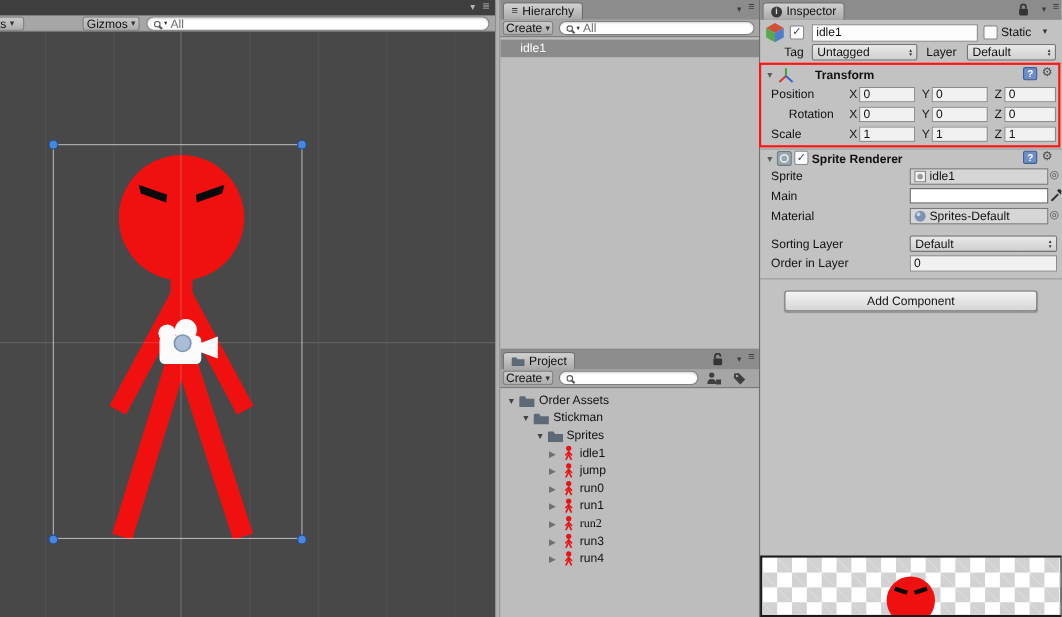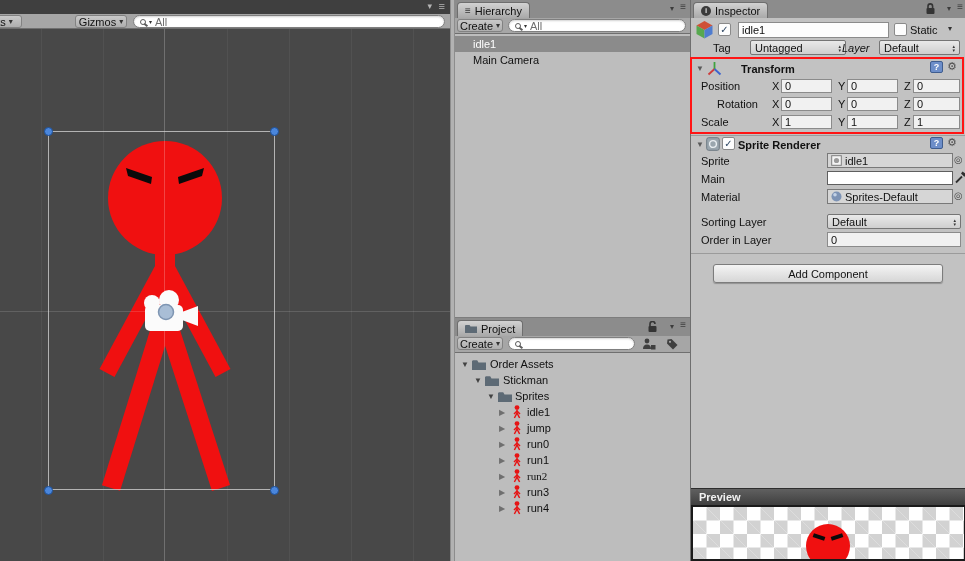--- a/index.html
+++ b/index.html
@@ -127,23 +127,20 @@
     <div class="abs oval" style="left:53px;top:1px;width:178px;">
       <span class="mag"></span>
       <span class="dd-arrow" style="font-size:6px;">▾</span>
       <span>All</span>
     </div>
   </div>
   <div class="abs content" style="left:0;top:34px;width:235px;height:284px;border-bottom:1px solid #7d7d7d;">
     <div class="treerow" style="top:2px;background:#8b8b8b;color:#fff;padding-left:18px;">
       <span>idle1</span>
     </div>
-    <div class="treerow" style="top:18px;padding-left:18px;">
-      <span>Main Camera</span>
-    </div>
   </div>
 </div>
 
 <div class="abs" style="left:455px;top:318px;width:235px;height:243px;">
   <div class="abs strip" style="left:0;top:0;width:235px;height:18px;">
     <div class="abs tab" style="left:2px;top:2px;">
       <svg width="12" height="9" viewBox="0 0 12 9">
           <path d="M0 1.5 L0 9 L12 9 L12 2.5 L5.5 2.5 L4.5 1 L1 1 Z" fill="#5d6a75"></path>
         </svg>
       <span>Project</span>
@@ -322,28 +319,28 @@
     <span>✓</span>
   </div>
   <div class="abs ifield" style="left:47px;top:22px;width:151px;height:16px;background:#fdfdfd;">
     <span>idle1</span>
   </div>
   <div class="abs cb" style="left:203px;top:23px;"></div>
   <span class="abs" style="left:219px;top:24px;">Static</span>
   <span class="abs dd-arrow" style="left:257px;top:24px;">▾</span>
 
   <span class="abs" style="left:22px;top:42px;">Tag</span>
-  <div class="abs ddown" style="left:47px;top:40px;width:96px;margin-left:12px;">
+  <div class="abs ddown" style="left:47px;top:40px;width:96px;">
     <span>Untagged</span>
     <span class="spin">
         <span>▴</span>
         <span>▾</span>
       </span>
   </div>
-  <span class="abs" style="left:151px;top:42px;font-style:italic;">Layer</span>
+  <span class="abs" style="left:151px;top:42px;">Layer</span>
   <div class="abs ddown" style="left:188px;top:40px;width:81px;">
     <span>Default</span>
     <span class="spin">
         <span>▴</span>
         <span>▾</span>
       </span>
   </div>
 
   <div class="abs" style="left:-1px;top:57px;width:274px;height:77px;border:2px solid #ff1414;z-index:5;pointer-events:none;"></div>
   <span class="abs fold" style="left:5px;top:64px;">▼</span>
@@ -455,23 +452,20 @@
   <div class="abs ifield" style="left:136px;top:232px;width:134px;height:15px;">
     <span>0</span>
   </div>
 
   <div class="abs seprow" style="left:0;top:253px;width:275px;"></div>
 
   <div class="abs" style="left:22px;top:264px;width:230px;height:19px;background:linear-gradient(#f4f4f4,#d6d6d6);border:1px solid #7c7c7c;border-radius:3px;display:flex;align-items:center;justify-content:center;box-shadow:0 1px 1px rgba(0,0,0,0.25);">
     <span>Add Component</span>
   </div>
 
-  <div class="abs" style="left:0;top:488px;width:275px;height:17px;background:linear-gradient(#606060,#3f3f3f);border-top:1px solid #2e2e2e;display:flex;align-items:center;">
-    <span class="bold" style="color:#f0f0f0;padding-left:8px;">Preview</span>
-  </div>
   <div class="abs" style="left:0;top:505px;width:275px;height:56px;background:#1a1a1a;padding:2px;overflow:hidden;">
     <div class="checker" style="position:relative;width:100%;height:100%;overflow:hidden;">
       <div style="position:absolute;left:113px;top:17px;width:44px;height:44px;border-radius:50%;background:#f01010;"></div>
       <div style="position:absolute;left:120px;top:28px;width:12px;height:4px;background:#0a0a0a;transform:rotate(18deg);"></div>
       <div style="position:absolute;left:138px;top:28px;width:12px;height:4px;background:#0a0a0a;transform:rotate(-18deg);"></div>
     </div>
   </div>
 </div>
 
 </body></html>

